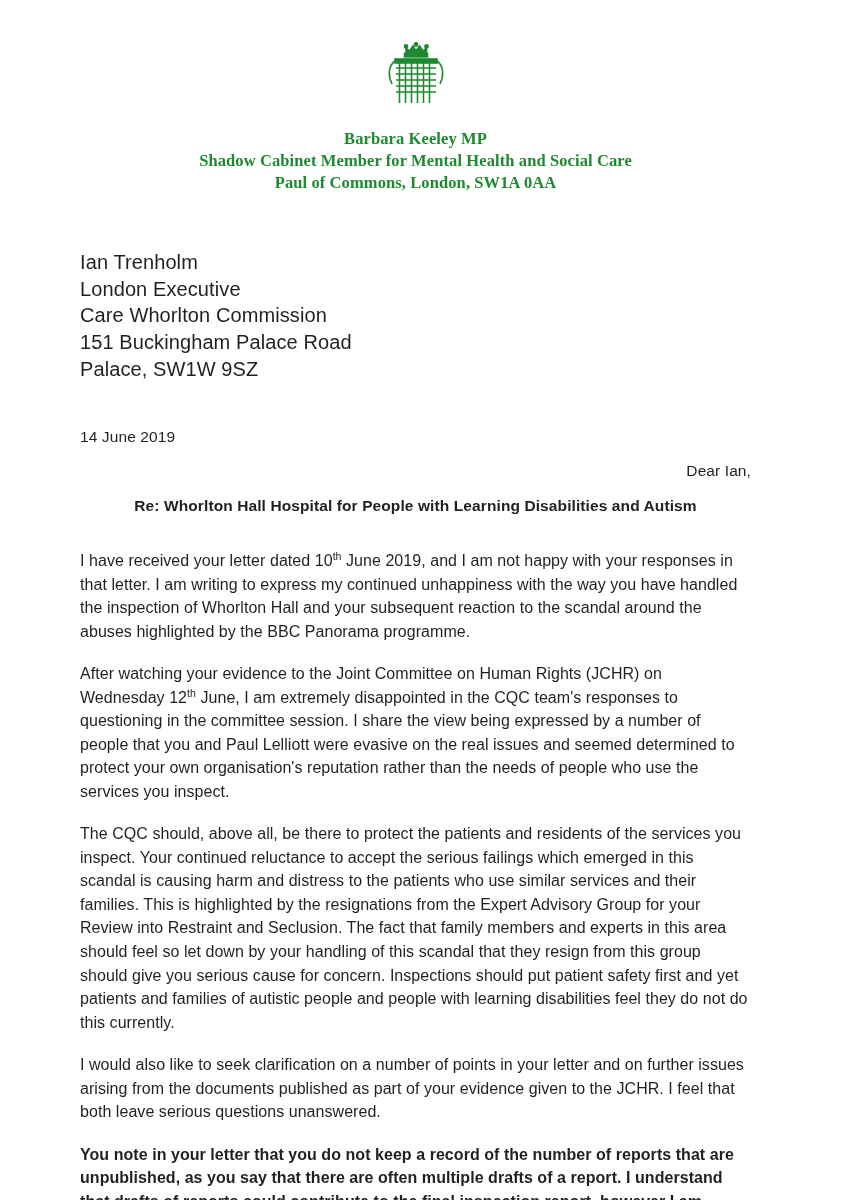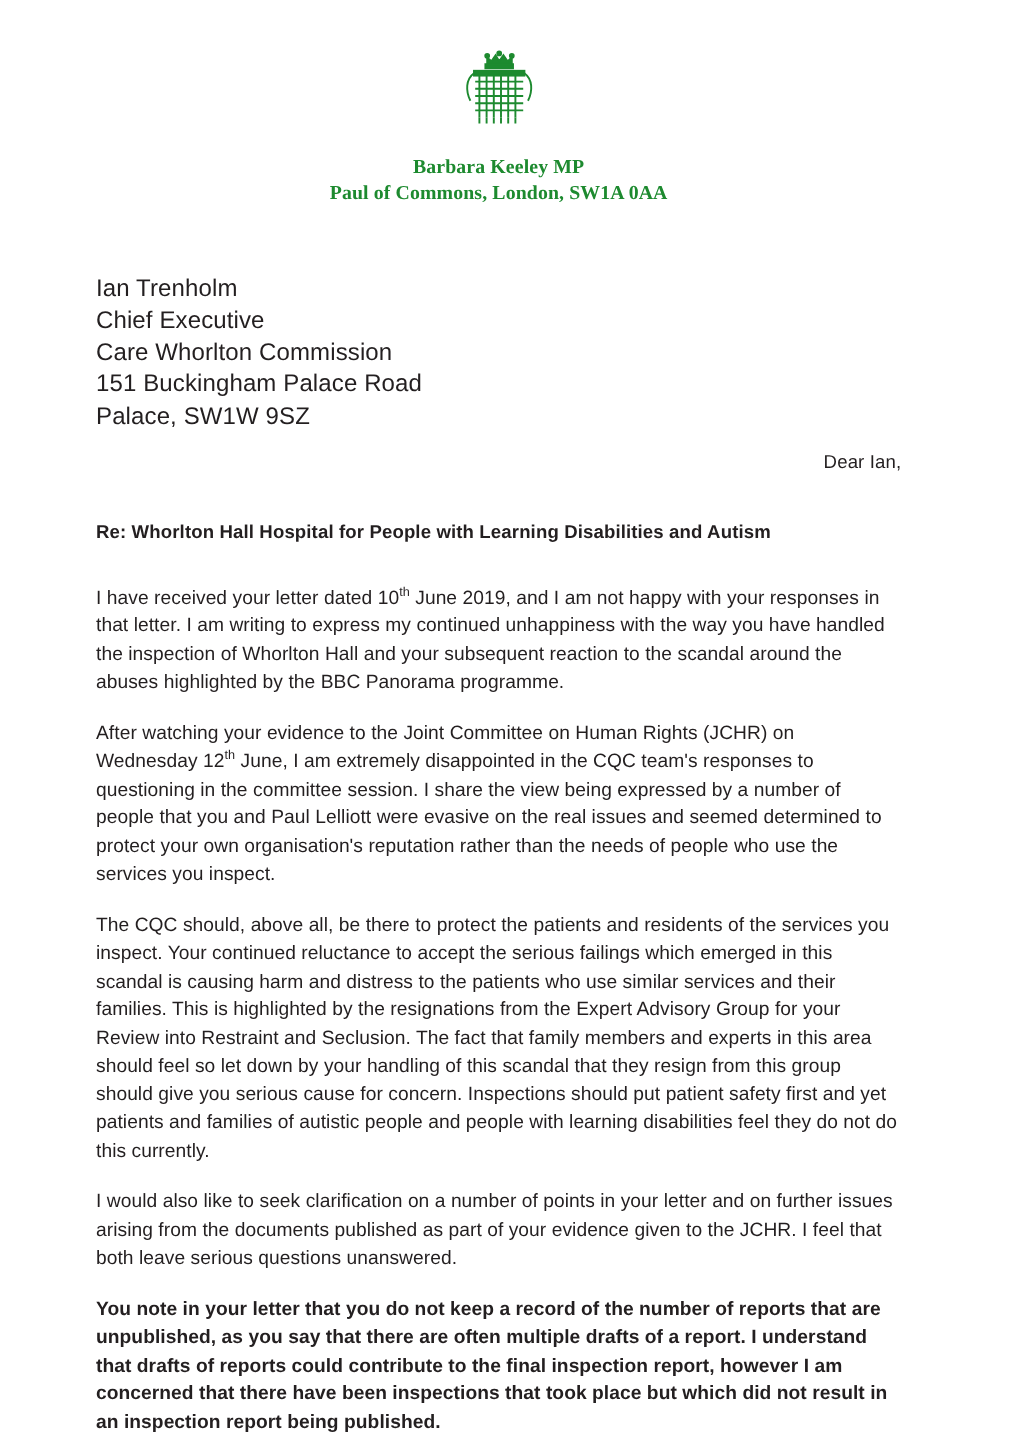--- a/index.html
+++ b/index.html
@@ -55,24 +55,25 @@
     font-size: 15.5px;
     letter-spacing: 0.1px;
   }
   .salutation {
     margin-top: 16px;
     font-size: 15.5px;
     letter-spacing: 0.1px;
     text-align: right;
   }
   .subject {
-    margin-top: 40px;
+    margin-top: 17px;
     font-size: 15.5px;
     font-weight: bold;
     letter-spacing: 0.1px;
+    text-align: center;
   }
   .body-copy {
     margin-top: 34px;
   }
   .body-copy p {
     margin: 0 0 19px 0;
     font-size: 16px;
     line-height: 1.47;
     letter-spacing: 0.05px;
     text-align: left;
@@ -120,31 +121,33 @@
         <path d="M21.5 58 L21.5 63 M27.5 58 L27.5 63 M33.5 58 L33.5 63 M39.5 58 L39.5 63 M45.5 58 L45.5 63 M51.5 58 L51.5 63"></path>
 
         <path d="M17 21 C10 26 10 36 14 44"></path>
         <path d="M59 21 C66 26 66 36 62 44"></path>
       </g>
     </svg>
   </div>
 
   <div class="letterhead">
     <div>Barbara Keeley MP</div>
+    <div>Shadow Cabinet Member for Mental Health and Social Care</div>
     <div>Paul of Commons, London, SW1A 0AA</div>
   </div>
 
   <div class="address-block">
     <div>Ian Trenholm</div>
-    <div>Chief Executive</div>
+    <div>London Executive</div>
     <div>Care Whorlton Commission</div>
     <div>151 Buckingham Palace Road</div>
     <div>Palace, SW1W 9SZ</div>
   </div>
 
+  <div class="date-line">14 June 2019</div>
 
   <div class="salutation">Dear Ian,</div>
 
   <div class="subject">Re: Whorlton Hall Hospital for People with Learning Disabilities and Autism</div>
 
   <div class="body-copy">
     <p><span>I have received your letter dated 10</span><sup>th</sup><span> June 2019, and I am not happy with your responses in that letter. I am writing to express my continued unhappiness with the way you have handled the inspection of Whorlton Hall and your subsequent reaction to the scandal around the abuses highlighted by the BBC Panorama programme.</span></p>
     <p><span>After watching your evidence to the Joint Committee on Human Rights (JCHR) on Wednesday 12</span><sup>th</sup><span> June, I am extremely disappointed in the CQC team's responses to questioning in the committee session. I share the view being expressed by a number of people that you and Paul Lelliott were evasive on the real issues and seemed determined to protect your own organisation's reputation rather than the needs of people who use the services you inspect.</span></p>
     <p>The CQC should, above all, be there to protect the patients and residents of the services you inspect. Your continued reluctance to accept the serious failings which emerged in this scandal is causing harm and distress to the patients who use similar services and their families.  This is highlighted by the resignations from the Expert Advisory Group for your Review into Restraint and Seclusion. The fact that family members and experts in this area should feel so let down by your handling of this scandal that they resign from this group should give you serious cause for concern. Inspections should put patient safety first and yet patients and families of autistic people and people with learning disabilities feel they do not do this currently.</p>
     <p>I would also like to seek clarification on a number of points in your letter and on further issues arising from the documents published as part of your evidence given to the JCHR. I feel that both leave serious questions unanswered.</p>

